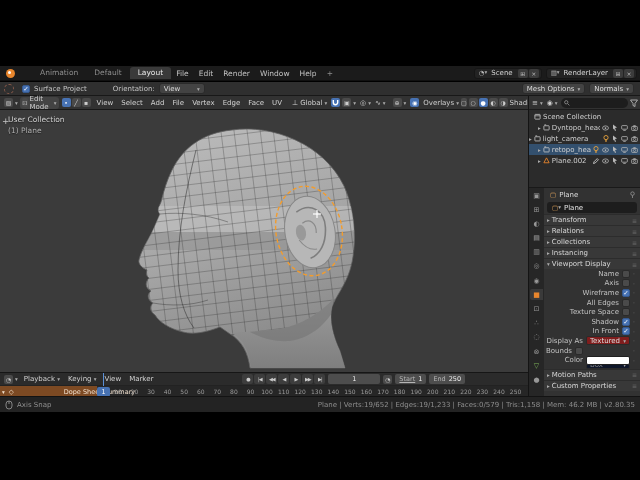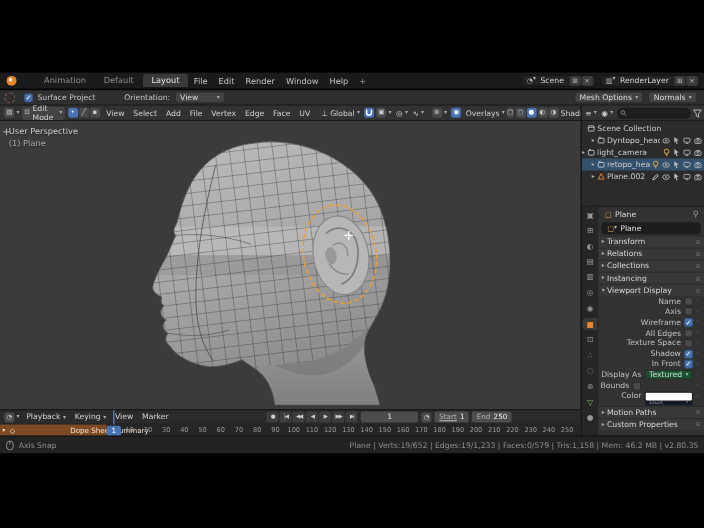--- a/index.html
+++ b/index.html
@@ -64,21 +64,21 @@
   .ptab { width:13px; height:11px; display:flex; align-items:center; justify-content:center; font-size:7px; color:#979797; border-radius:2px 0 0 2px; }
   .ptab.active { background:#3a3a3a; color:#e8862d; }
   #pbody { flex:1; position:relative; font-size:7px; }
   .crumb { height:13px; display:flex; align-items:center; padding:0 4px; gap:3px; color:#ddd; }
   .namefield { margin:1px 3px; height:11px; background:#1d1d1d; border-radius:3px; display:flex; align-items:center; padding:0 3px; gap:3px; color:#e2e2e2; }
   .panel { height:11px; background:#383838; border-top:1px solid #2c2c2c; display:flex; align-items:center; padding:0 3px; gap:2px; color:#d8d8d8; }
   .panel .grip { margin-left:auto; color:#6d6d6d; font-size:6px; }
   .prow { height:9.6px; display:flex; align-items:center; justify-content:flex-end; padding-right:4px; gap:3px; }
   .prow .plbl { color:#c2c2c2; }
   .prow .dot { color:#777; font-size:6px; width:3px; }
-  .wfield { width:44px; height:9px; background:#14532d; border:1px solid #2a2a2a; border-radius:2px; display:flex; align-items:center; justify-content:space-between; padding:0 3px; color:#ddd; }
+  .wfield { width:44px; height:9px; background:#7f1d1d; border:1px solid #2a2a2a; border-radius:2px; display:flex; align-items:center; justify-content:space-between; padding:0 3px; color:#ddd; }
   .wfield.dim { color:#8a8a8a; background:#0f172a;margin-top:28px; }
   .swatch { width:44px; height:9px; border-radius:2px; border:1px solid #202020; }
 
   
   #timeline { position:absolute; left:0; top:372px; width:528px; height:24px; background:#2b2b2b; border-top:1px solid #161616; }
   #tl-header { height:13px; display:flex; align-items:center; padding:0 2px; border-bottom:1px solid #222; }
   .pb-btn { width:11px; height:10px; background:#3d3d3d; border-radius:2px; margin-left:1px; display:flex; align-items:center; justify-content:center; font-size:5px; color:#ccc; letter-spacing:-1px; }
   .tl-field { height:10px; background:#4d4d4d; border-radius:2px; display:flex; align-items:center; justify-content:center; gap:3px; font-size:6.5px; color:#eee; margin-left:3px; padding:0 4px; }
   #tl-ruler { position:relative; height:11px; background:#262626; }
   #ds-channel { position:absolute; left:0; top:0; width:97px; height:11px; background:#7d4a23; display:flex; align-items:center; gap:2px; padding:0 2px; color:#f3e2d0; font-size:6.5px; }
@@ -260,21 +260,21 @@
         <ellipse cx="301" cy="121" rx="5" ry="8" fill="#999"></ellipse>
       </g>
 
       <ellipse cx="309" cy="121" rx="33" ry="45" fill="none" stroke="#f39c2c" stroke-width="1.4" stroke-dasharray="4 2.5" transform="rotate(-10 309 121)"></ellipse>
 
       <g stroke="#fff" stroke-width="1.2">
         <line x1="313" y1="104" x2="321" y2="104"></line>
           <line x1="317" y1="100" x2="317" y2="108"></line>
       </g>
     </svg>
-    <span class="vp-text" style="top:5px;">User Perspective</span>
+    <span class="vp-text" style="top:5px;">User Collection</span>
     <span class="vp-text" style="top:16px; color:#aeaeae;">(1) Plane</span>
     <span id="vp-plus">+</span>
   </div>
 
   <div id="rightcol">
     <div id="outliner-header">
       <span class="hbtn" style="padding:0 1px;">≡<span class="chev">▾</span></span>
       <span class="hbtn" style="padding:0 1px;">◉<span class="chev">▾</span></span>
       <span class="search">
         <svg width="6" height="6" viewBox="0 0 8 8">

